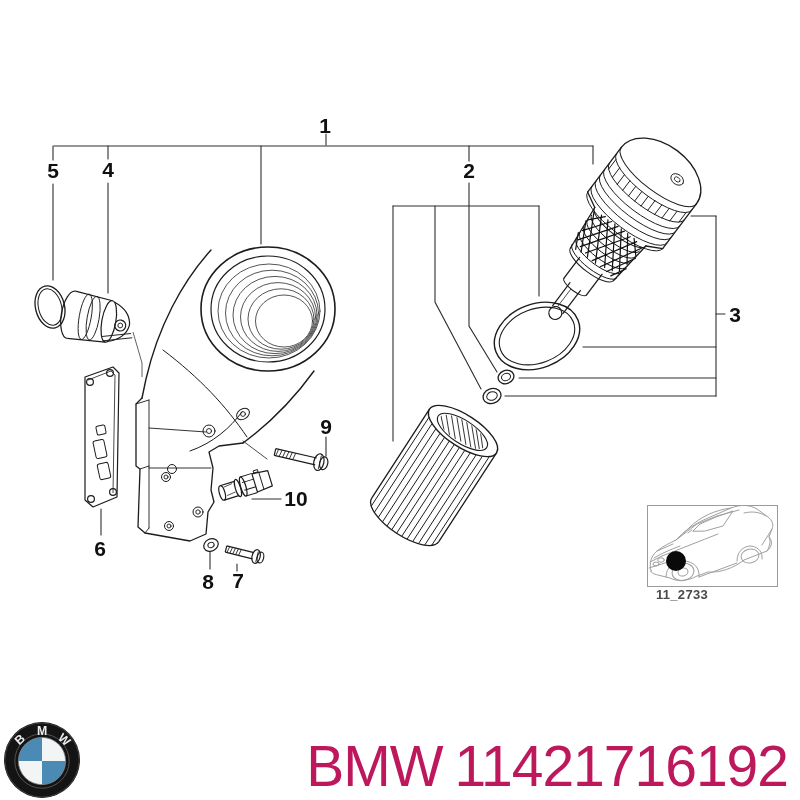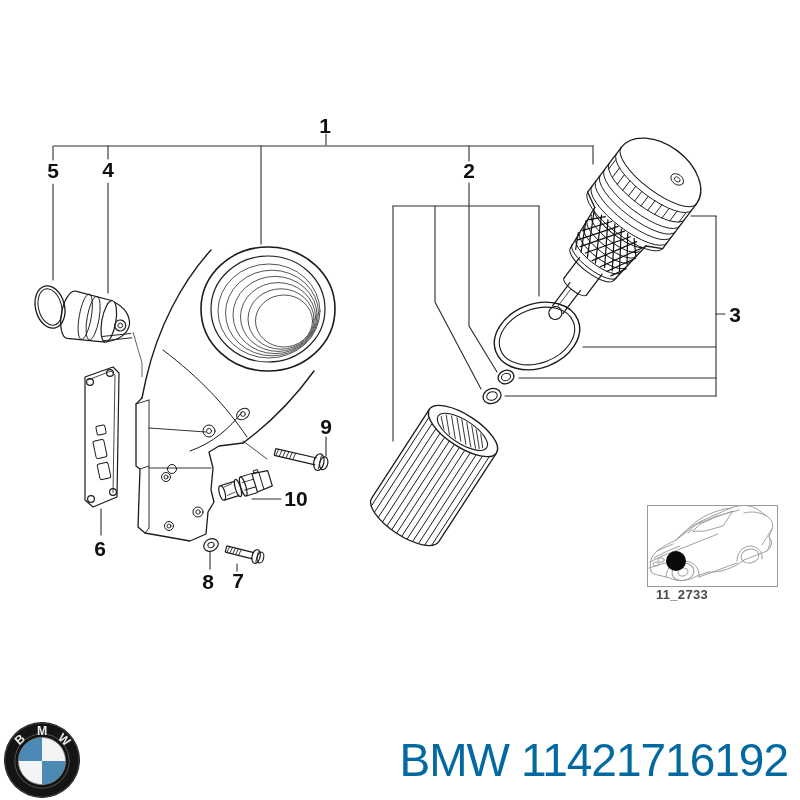--- a/index.html
+++ b/index.html
@@ -1,22 +1,22 @@
 <!DOCTYPE html>
 <html><head>
 <meta charset="utf-8">
 <style>
   html,body{margin:0;padding:0;background:#ffffff;}
   #stage{position:relative;width:800px;height:800px;background:#ffffff;overflow:hidden;
          font-family:"Liberation Sans", sans-serif;}
   #artwork{position:absolute;left:0;top:0;}
   .callout{font-family:"Liberation Sans", sans-serif;font-weight:700;font-size:21px;fill:#101010;}
   .caption{font-family:"Liberation Sans", sans-serif;font-weight:700;font-size:13px;fill:#4a4a4a;letter-spacing:.3px;}
-  #footer-text{position:absolute;top:733px;right:12px;font-size:46px;letter-spacing:-1px;
-               color:#0369a1;white-space:nowrap;font-family:"Liberation Sans", sans-serif;}
+  #footer-text{position:absolute;top:733px;right:12px;font-size:57px;letter-spacing:-1px;
+               color:#be185d;white-space:nowrap;font-family:"Liberation Sans", sans-serif;}
   #footer-text .gap{display:inline-block;width:12px;}
   #bmw-logo{position:absolute;left:3px;top:721px;}
   .logo-letter{font-family:"Liberation Sans", sans-serif;font-weight:700;font-size:12px;fill:#ececec;text-anchor:middle;}
 </style>
 </head>
 <body>
 
 <div id="stage">
 
 <svg id="artwork" width="800" height="800" viewBox="0 0 800 800">

